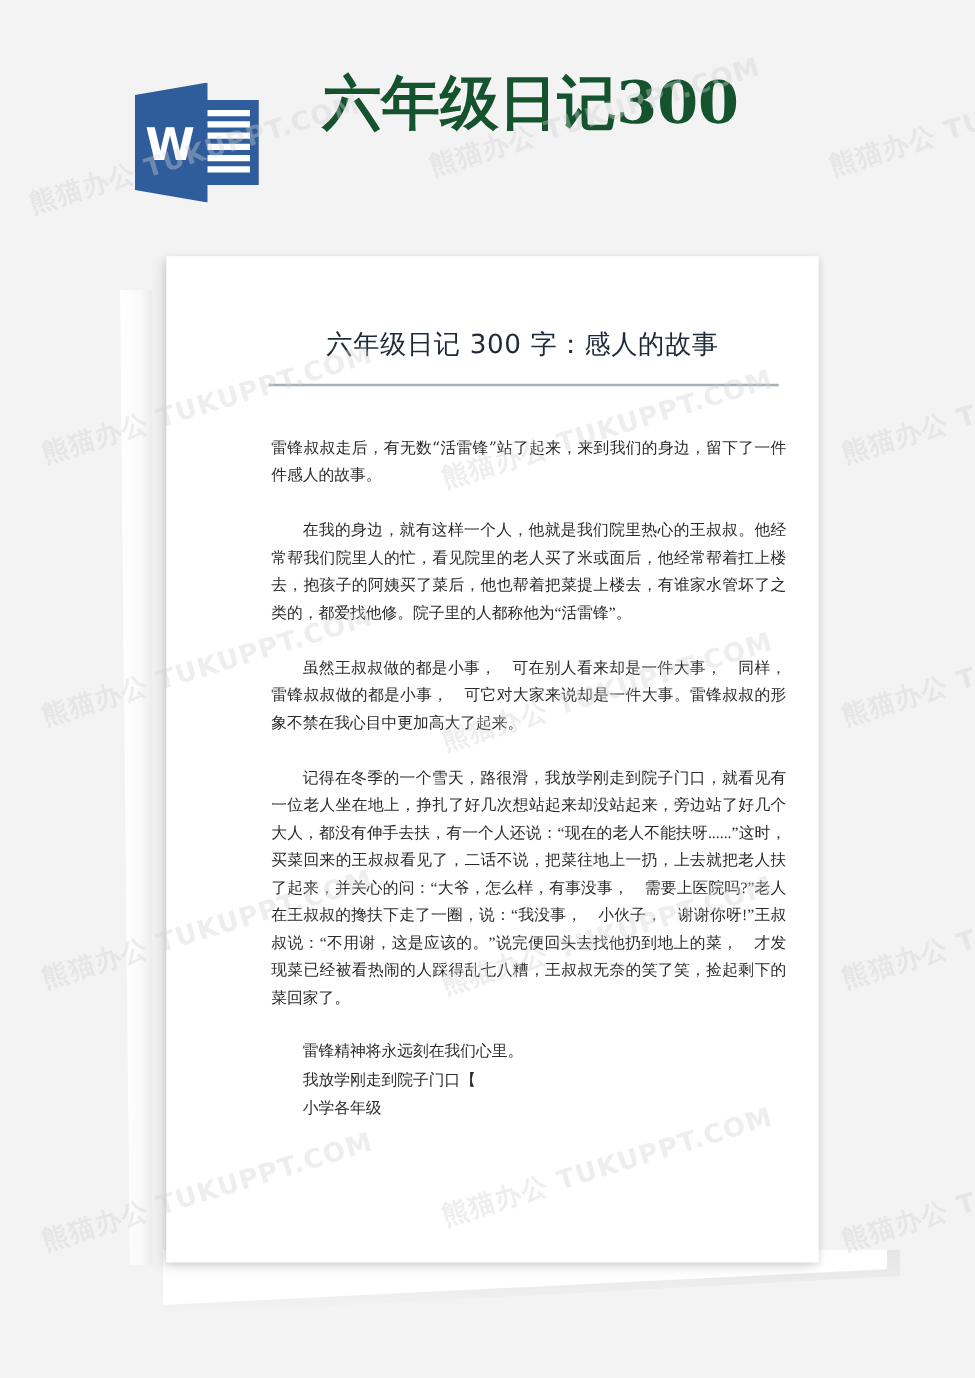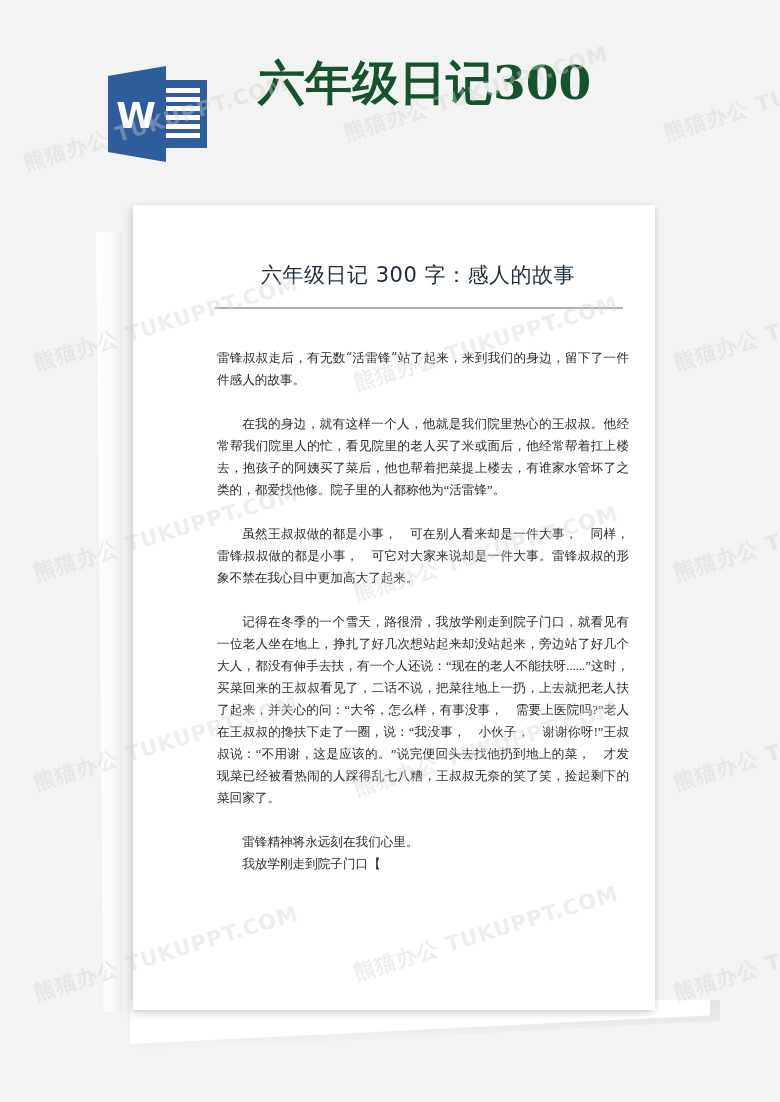--- a/index.html
+++ b/index.html
@@ -114,21 +114,21 @@
       text-align: justify;
     }
     .doc-body p {
       margin: 0 0 22px 0;
     }
     .doc-body p.indent { text-indent: 2em; font-family: Liberation Serif, serif; }
     .doc-body p.closing {
       margin: 0;
       padding-left: 2em;
     }
-    .doc-body p.first-closing { margin-top: 16px; }
+    .doc-body p.first-closing { margin-top: 16px; font-family: Liberation Mono, monospace; }
 
     
     .wm {
       position: absolute;
       font-family: "DejaVu Sans", "Liberation Sans", sans-serif;
       font-weight: bold;
       font-size: 21px;
       color: rgba(210, 210, 210, 0.38);
       transform: rotate(-17deg);
       transform-origin: left top;
@@ -170,20 +170,21 @@
   <div class="doc-title">六年级日记 300 字：感人的故事</div>
   <div class="doc-rule"></div>
 
   <div class="doc-body">
     <p>雷锋叔叔走后，有无数“活雷锋”站了起来，来到我们的身边，留下了一件件感人的故事。</p>
     <p class="indent">在我的身边，就有这样一个人，他就是我们院里热心的王叔叔。他经常帮我们院里人的忙，看见院里的老人买了米或面后，他经常帮着扛上楼去，抱孩子的阿姨买了菜后，他也帮着把菜提上楼去，有谁家水管坏了之类的，都爱找他修。院子里的人都称他为“活雷锋”。</p>
     <p class="indent">虽然王叔叔做的都是小事，　可在别人看来却是一件大事，　同样，雷锋叔叔做的都是小事，　可它对大家来说却是一件大事。雷锋叔叔的形象不禁在我心目中更加高大了起来。</p>
     <p class="indent">记得在冬季的一个雪天，路很滑，我放学刚走到院子门口，就看见有一位老人坐在地上，挣扎了好几次想站起来却没站起来，旁边站了好几个大人，都没有伸手去扶，有一个人还说：“现在的老人不能扶呀......”这时，买菜回来的王叔叔看见了，二话不说，把菜往地上一扔，上去就把老人扶了起来，并关心的问：“大爷，怎么样，有事没事，　需要上医院吗?”老人在王叔叔的搀扶下走了一圈，说：“我没事，　小伙子，　谢谢你呀!”王叔叔说：“不用谢，这是应该的。”说完便回头去找他扔到地上的菜，　才发现菜已经被看热闹的人踩得乱七八糟，王叔叔无奈的笑了笑，捡起剩下的菜回家了。</p>
     <p class="closing first-closing">雷锋精神将永远刻在我们心里。</p>
     <p class="closing">我放学刚走到院子门口【</p>
+    <p class="closing">小学各年级</p>
   </div>
 </div>
 
 <div class="wm" style="left:20px; top:150px;">熊猫办公 TUKUPPT.COM</div>
 <div class="wm" style="left:340px; top:120px;">熊猫办公 TUKUPPT.COM</div>
 <div class="wm" style="left:660px; top:120px;">熊猫办公 TUKUPPT.COM</div>
 <div class="wm" style="left:30px; top:350px;">熊猫办公 TUKUPPT.COM</div>
 <div class="wm" style="left:350px; top:370px;">熊猫办公 TUKUPPT.COM</div>
 <div class="wm" style="left:670px; top:350px;">熊猫办公 TUKUPPT.COM</div>
 <div class="wm" style="left:30px; top:560px;">熊猫办公 TUKUPPT.COM</div>

